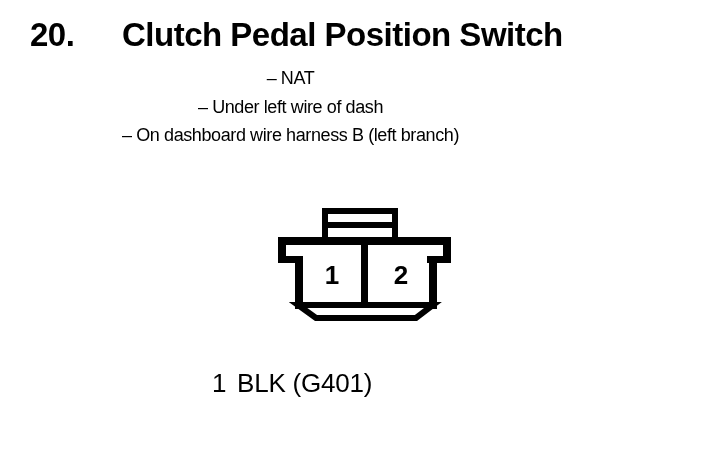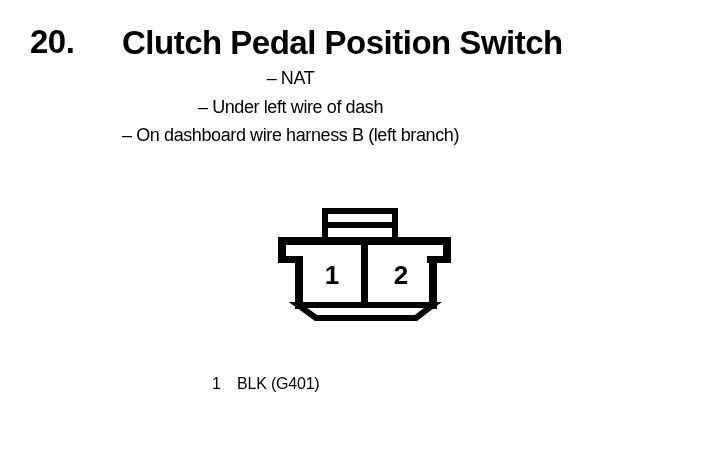--- a/index.html
+++ b/index.html
@@ -9,39 +9,39 @@
     color: #000000;
     font-family: "Liberation Sans", sans-serif;
     position: relative;
     overflow: hidden;
   }
   .heading {
     position: absolute; top: 18px; left: 0;
     font-weight: bold; font-size: 33px; line-height: 34px;
     letter-spacing: -0.5px; white-space: nowrap;
   }
-  .item-number { position: absolute; left: 30px; top: 7px; }
-  .section-title { position: absolute; left: 122px; top: 8px; }
+  .item-number { position: absolute; left: 30px; top: 0; }
+  .section-title { position: absolute; left: 122px; top: 0; }
   .notes {
     position: absolute; left: 122px; top: 64px;
     font-size: 18px; line-height: 28.5px; letter-spacing: -0.4px;
     white-space: nowrap;
     text-align: center;
   }
   .connector-svg {
     position: absolute; left: 270px; top: 203px;
     width: 190px; height: 127px;
   }
   .cavity-label {
     font-family: "Liberation Sans", sans-serif;
     font-weight: bold; font-size: 26px;
   }
   .pinout {
     position: absolute; left: 212px; top: 370px;
-    font-size: 16px; line-height: 27px; letter-spacing: -0.2px;
+    font-size: 26px; line-height: 27px; letter-spacing: -0.2px;
     white-space: nowrap;
   }
   .pin-row { height: 27px; }
   .pin-num { display: inline-block; width: 25px; }
 </style>
 </head>
 <body>
 
 <div class="page">
 

